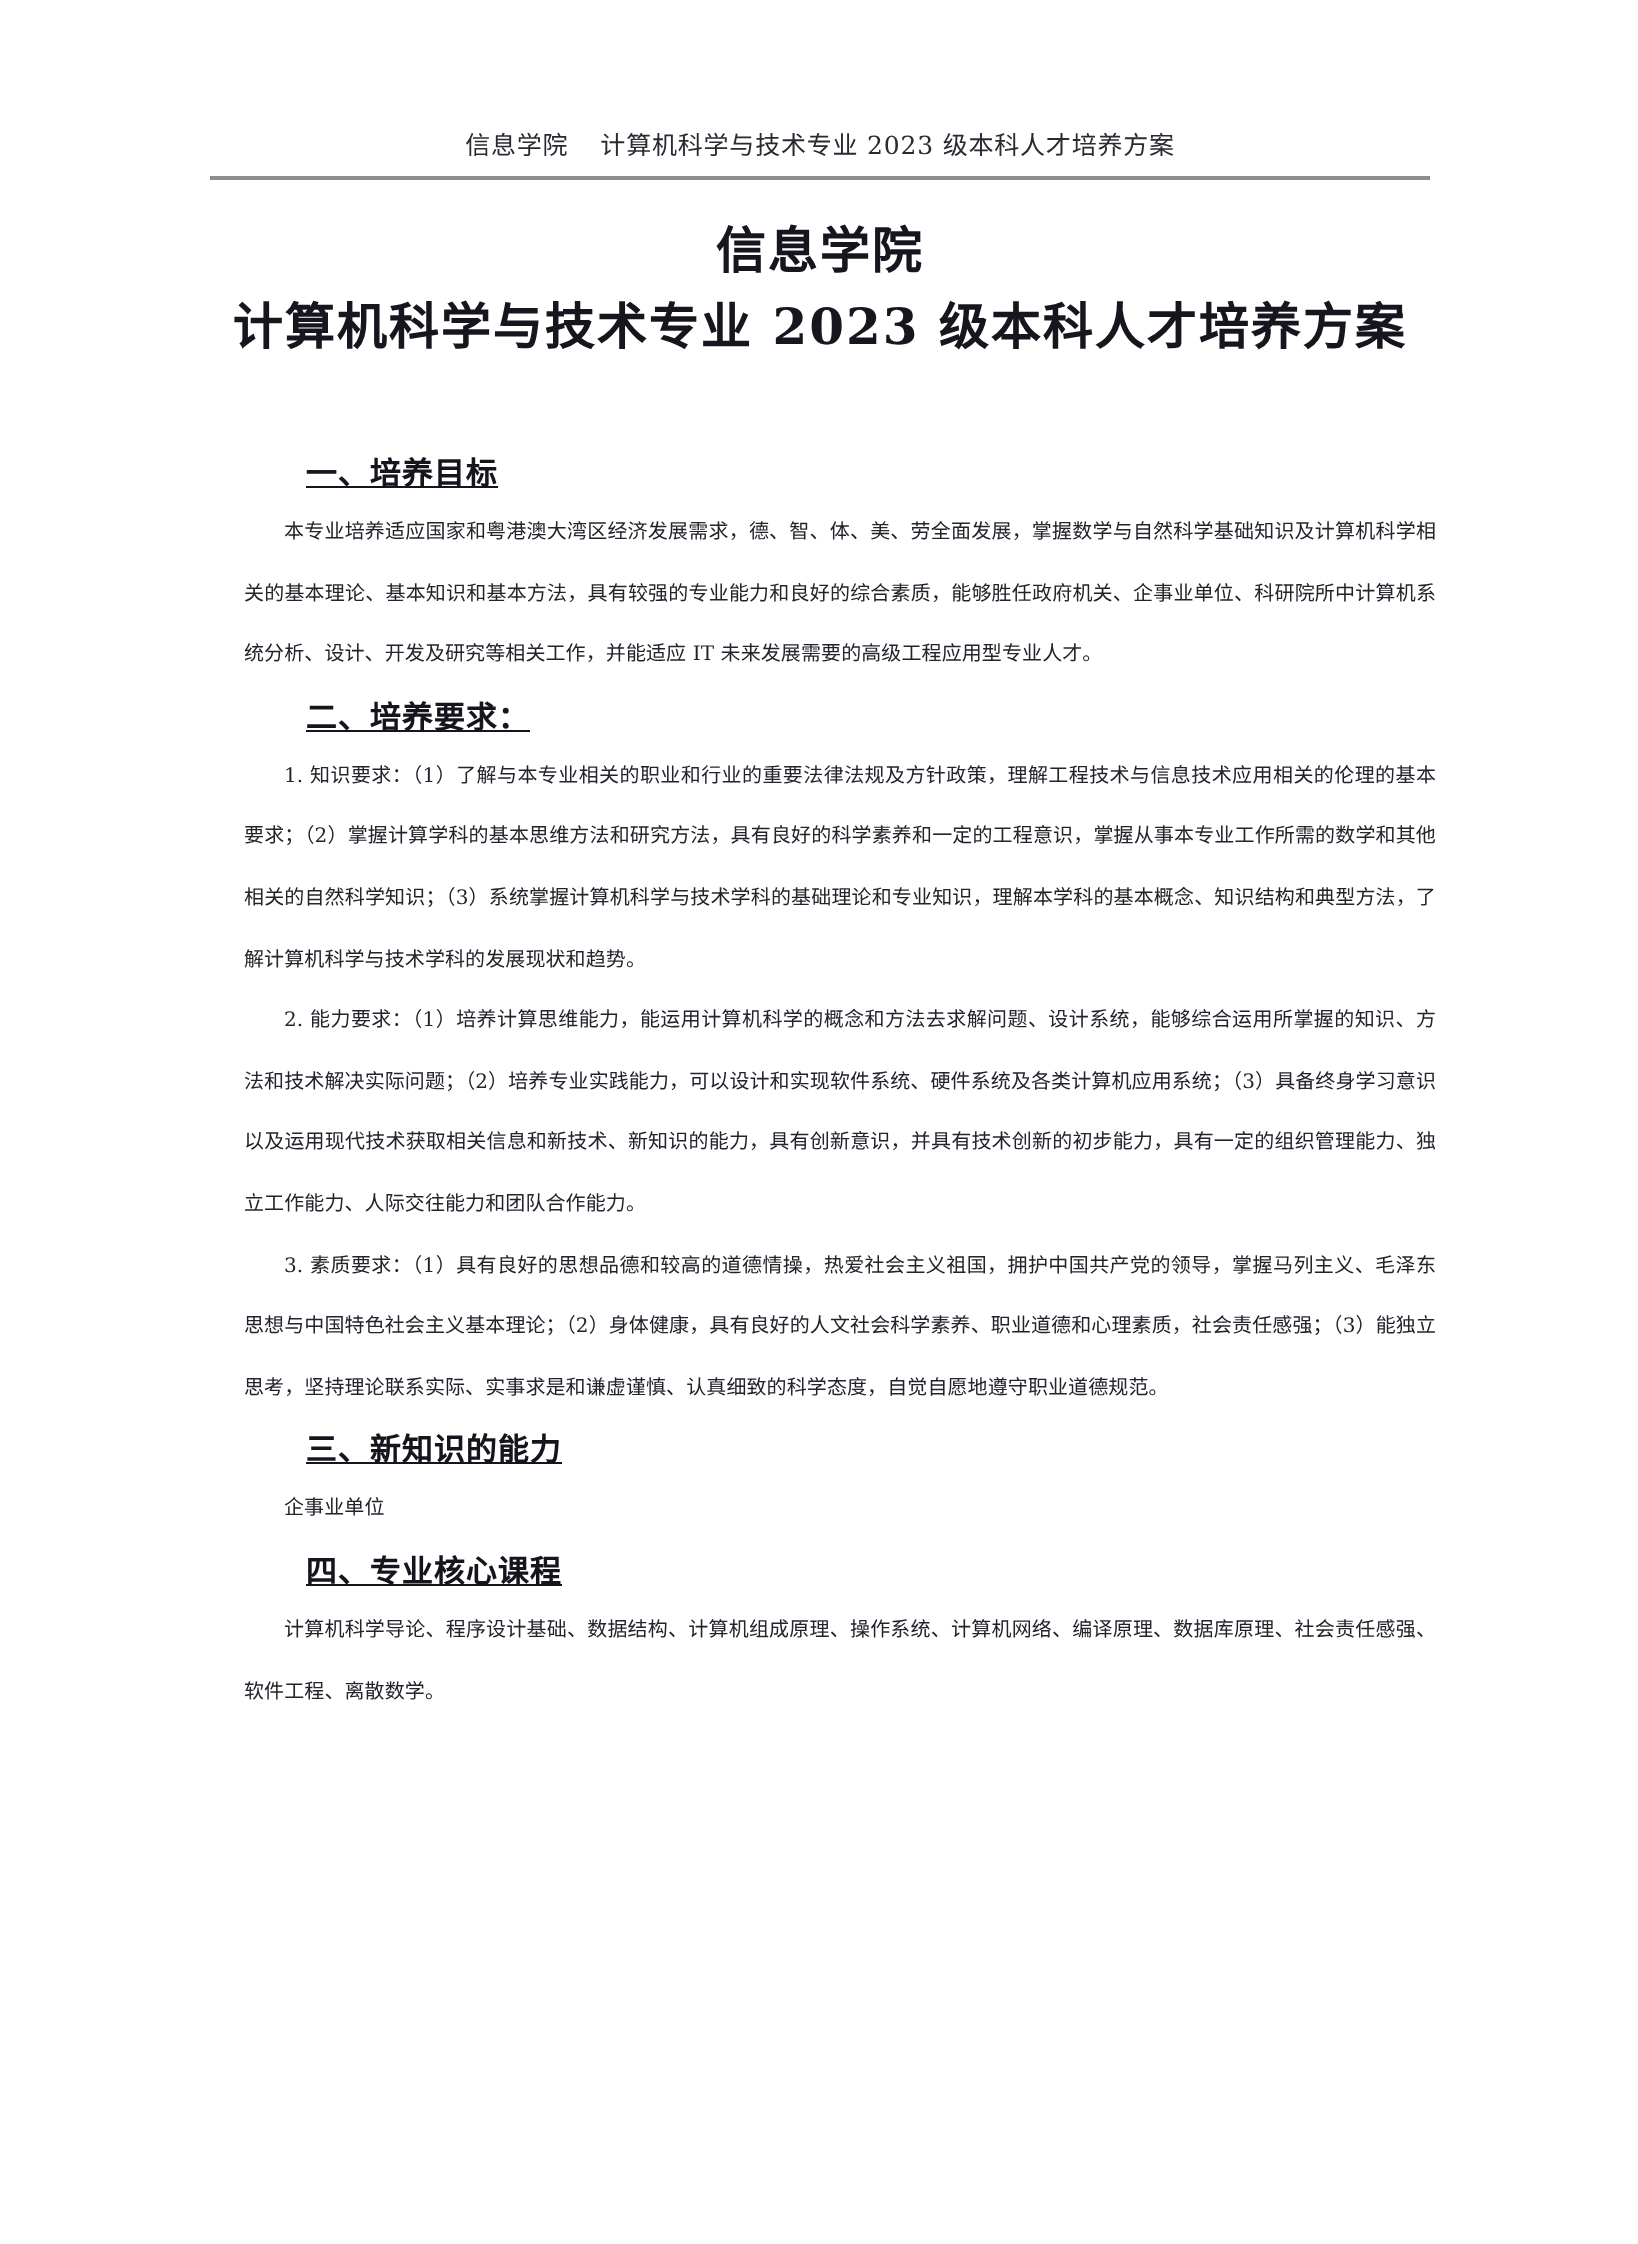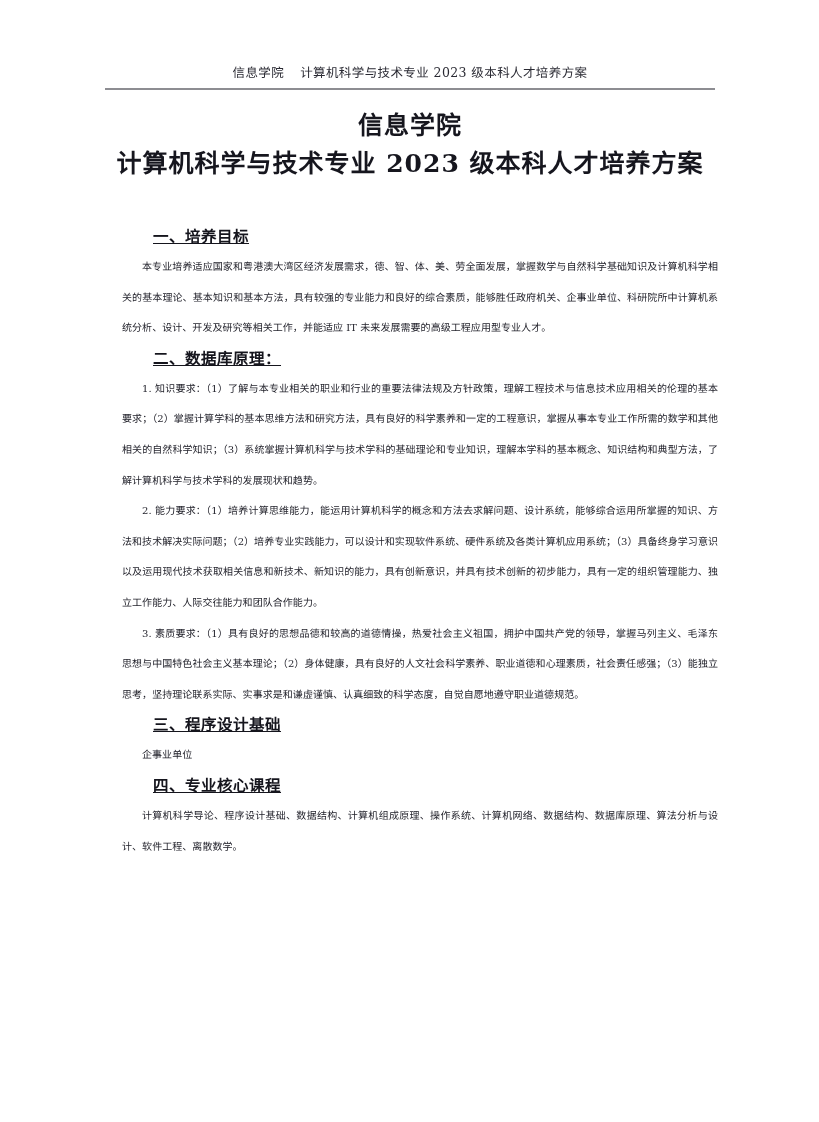--- a/index.html
+++ b/index.html
@@ -132,30 +132,30 @@
   <div class="doc-title">
     <div class="title-line-1">信息学院</div>
     <div class="title-line-2">计算机科学与技术专业 2023 级本科人才培养方案</div>
   </div>
 
   <div class="body-area">
 
     <h2 class="sec-heading">一、培养目标</h2>
     <p class="para">本专业培养适应国家和粤港澳大湾区经济发展需求，德、智、体、美、劳全面发展，掌握数学与自然科学基础知识及计算机科学相关的基本理论、基本知识和基本方法，具有较强的专业能力和良好的综合素质，能够胜任政府机关、企事业单位、科研院所中计算机系统分析、设计、开发及研究等相关工作，并能适应 IT 未来发展需要的高级工程应用型专业人才。</p>
 
-    <h2 class="sec-heading">二、数据库原理：</h2>
+    <h2 class="sec-heading">二、培养要求：</h2>
     <p class="para">1. 知识要求：（1）了解与本专业相关的职业和行业的重要法律法规及方针政策，理解工程技术与信息技术应用相关的伦理的基本要求；（2）掌握计算学科的基本思维方法和研究方法，具有良好的科学素养和一定的工程意识，掌握从事本专业工作所需的数学和其他相关的自然科学知识；（3）系统掌握计算机科学与技术学科的基础理论和专业知识，理解本学科的基本概念、知识结构和典型方法，了解计算机科学与技术学科的发展现状和趋势。</p>
     <p class="para">2. 能力要求：（1）培养计算思维能力，能运用计算机科学的概念和方法去求解问题、设计系统，能够综合运用所掌握的知识、方法和技术解决实际问题；（2）培养专业实践能力，可以设计和实现软件系统、硬件系统及各类计算机应用系统；（3）具备终身学习意识以及运用现代技术获取相关信息和新技术、新知识的能力，具有创新意识，并具有技术创新的初步能力，具有一定的组织管理能力、独立工作能力、人际交往能力和团队合作能力。</p>
     <p class="para">3. 素质要求：（1）具有良好的思想品德和较高的道德情操，热爱社会主义祖国，拥护中国共产党的领导，掌握马列主义、毛泽东思想与中国特色社会主义基本理论；（2）身体健康，具有良好的人文社会科学素养、职业道德和心理素质，社会责任感强；（3）能独立思考，坚持理论联系实际、实事求是和谦虚谨慎、认真细致的科学态度，自觉自愿地遵守职业道德规范。</p>
 
-    <h2 class="sec-heading">三、程序设计基础</h2>
+    <h2 class="sec-heading">三、新知识的能力</h2>
     <p class="para">企事业单位</p>
 
     <h2 class="sec-heading">四、专业核心课程</h2>
-    <p class="para">计算机科学导论、程序设计基础、数据结构、计算机组成原理、操作系统、计算机网络、数据结构、数据库原理、算法分析与设计、软件工程、离散数学。</p>
+    <p class="para">计算机科学导论、程序设计基础、数据结构、计算机组成原理、操作系统、计算机网络、编译原理、数据库原理、社会责任感强、软件工程、离散数学。</p>
 
     <h2 class="sec-heading">五、标准修业年限</h2>
 
     <h2 class="sec-heading">六、授予学位</h2>
 
   </div>
 
   <div class="page-number">380</div>
 
 </div>

